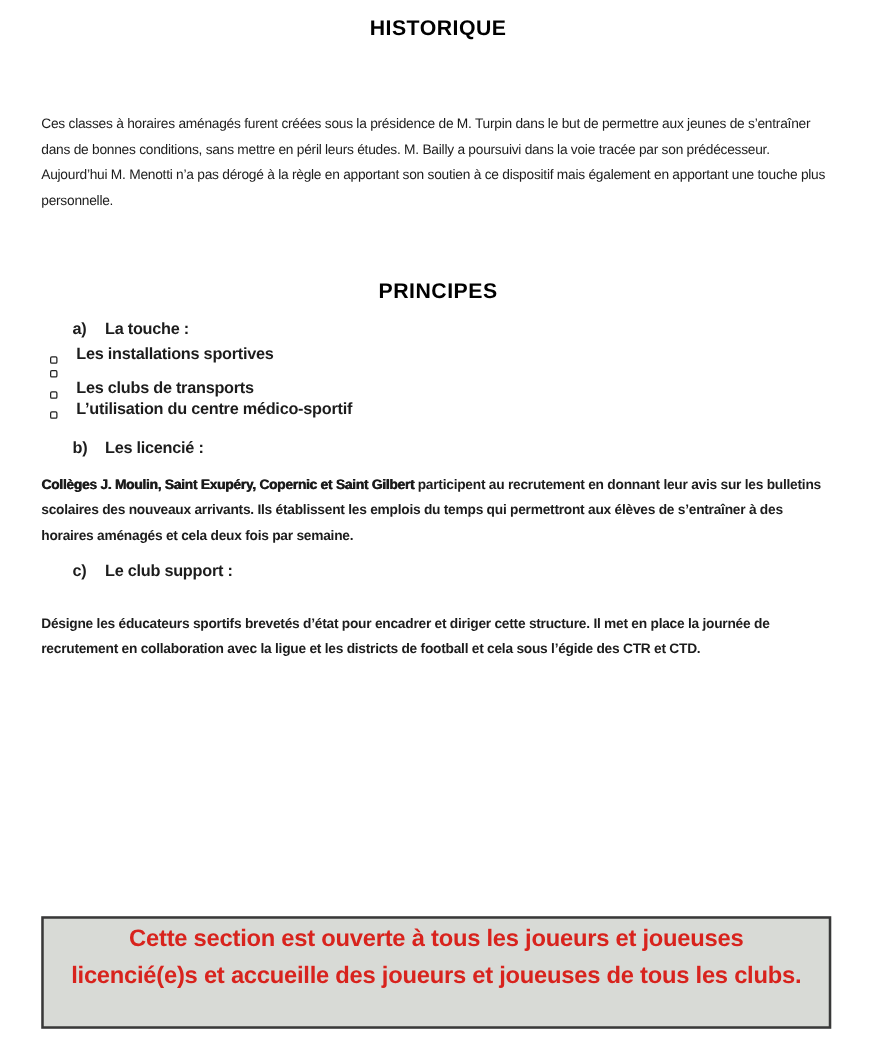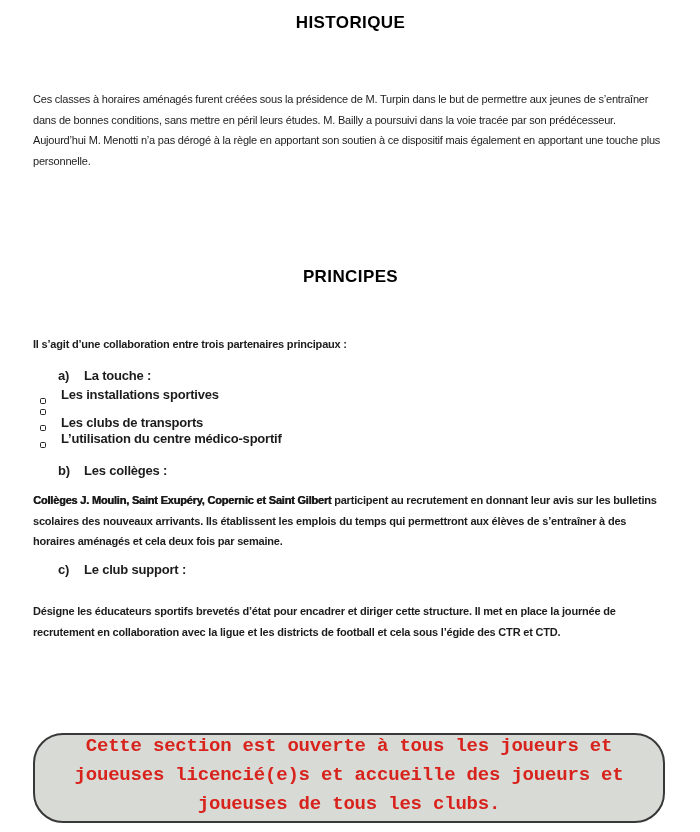--- a/index.html
+++ b/index.html
@@ -1,42 +1,42 @@
 <!DOCTYPE html>
 <html style="--notice_text: #d8231d; --notice_bg: #d8dad6; --notice_border: #383838; --ink: #1c1c1c;"><head>
 <meta charset="utf-8">
 <style>
   :root{
     --notice_text:#d8231d;
     --notice_bg:#d8dad6;
     --notice_border:#383838;
     --ink:#1c1c1c;
   }
-  *{box-sizing:border-box;border-radius:30px;}
+  *{box-sizing:border-box;}
   html,body{margin:0;padding:0;background:#ffffff;}
   .page{
     position:relative;
     width:700px;height:832px;
     background:#ffffff;
     padding:0 32px 0 33px;
     overflow:hidden;
     font-family:"Liberation Sans", sans-serif;
     color:var(--ink);
   }
   .title{
     margin:0;
     text-align:center;
     font-size:17px;
     font-weight:700;
     letter-spacing:.4px;
     color:#000;
     line-height:19px;
   }
   .t1{padding-top:13px;}
-  .t2{margin-top:96px;}
+  .t2{margin-top:52px;}
   .body{
     margin:0;
     font-size:11px;
     letter-spacing:-0.2px;
     line-height:20.5px;
   }
   .bold{font-weight:700;}
   .para1{margin-top:57px;}
   .intro{margin-top:48px;}
   .list-item{
@@ -73,23 +73,22 @@
   }
   .colleges{margin-top:9px;}
   .xb{text-shadow:0.5px 0 0 currentColor;}
   .designe{margin-top:21px;}
   .notice{
     position:absolute;
     left:33px;top:733px;
     width:632px;height:90px;
     background:var(--notice_bg);
     border:2px solid var(--notice_border);
-    display:flex;align-items:flex-end;justify-content:center;
+    display:flex;align-items:flex-start;justify-content:center;
     padding:2px 18px;
-    font-family:Liberation Mono, monospace;
   }
   .notice p{
     margin:0;
     text-align:center;
     color:var(--notice_text);
     font-size:19px;
     font-weight:700;
     line-height:29px;
     letter-spacing:-0.2px;
   }
@@ -98,21 +97,20 @@
 <body>
 
 <div class="page">
 
   <h1 class="title t1">HISTORIQUE</h1>
 
   <p class="body para1">Ces classes à horaires aménagés furent créées sous la présidence de M. Turpin dans le but de permettre aux jeunes de s’entraîner dans de bonnes conditions, sans mettre en péril leurs études.  M. Bailly a poursuivi dans la voie tracée par son prédécesseur. Aujourd’hui M. Menotti n’a pas dérogé à la règle en apportant son soutien à ce dispositif mais également en apportant une touche plus personnelle.</p>
 
   <h1 class="title t2">PRINCIPES</h1>
 
-  <p class="body bold intro">Il s’agit d’une collaboration entre trois partenaires principaux :</p>
 
   <div class="list-item ia">
     <span class="marker">a)</span><span>La touche :</span>
   </div>
 
 
   <ul class="bullets">
     <li>
         <span class="sq"></span>
         <span>Les installations sportives</span>
@@ -124,21 +122,21 @@
         <span class="sq"></span>
         <span>Les clubs de transports</span>
       </li>
     <li>
         <span class="sq"></span>
         <span>L’utilisation du centre médico-sportif</span>
       </li>
   </ul>
 
   <div class="list-item ib">
-    <span class="marker">b)</span><span>Les collèges :</span>
+    <span class="marker">b)</span><span>Les licencié :</span>
   </div>
 
   <p class="body bold colleges"><strong class="xb">Collèges J. Moulin, Saint Exupéry, Copernic et Saint Gilbert</strong><span> participent au recrutement en donnant leur avis sur les bulletins scolaires des nouveaux arrivants. Ils établissent les emplois du temps qui permettront  aux élèves de s’entraîner à des horaires aménagés et cela deux fois par semaine.</span></p>
 
   <div class="list-item ic">
     <span class="marker">c)</span><span>Le club support :</span>
   </div>
 
   <p class="body bold designe">Désigne les éducateurs sportifs brevetés d’état pour encadrer et diriger cette structure. Il met en place la journée de recrutement en collaboration avec la ligue et les districts de football et cela sous l’égide des CTR et CTD.</p>
 

